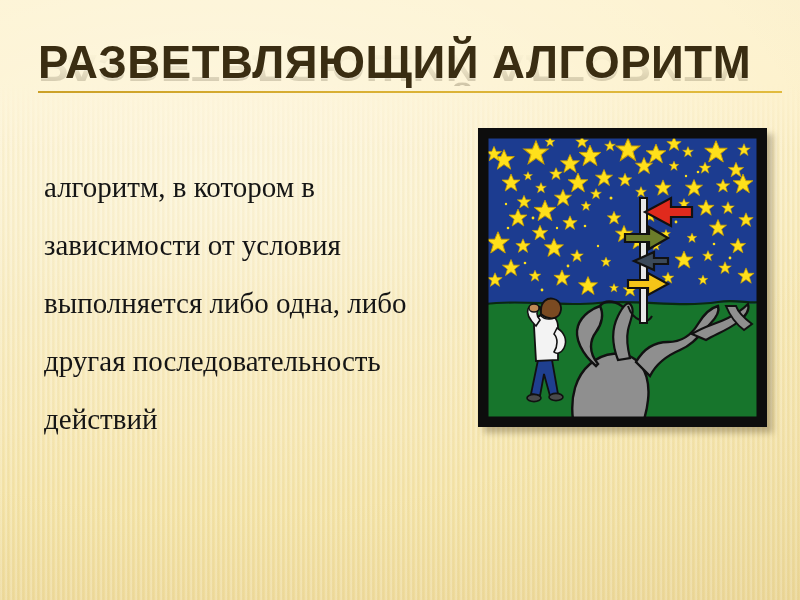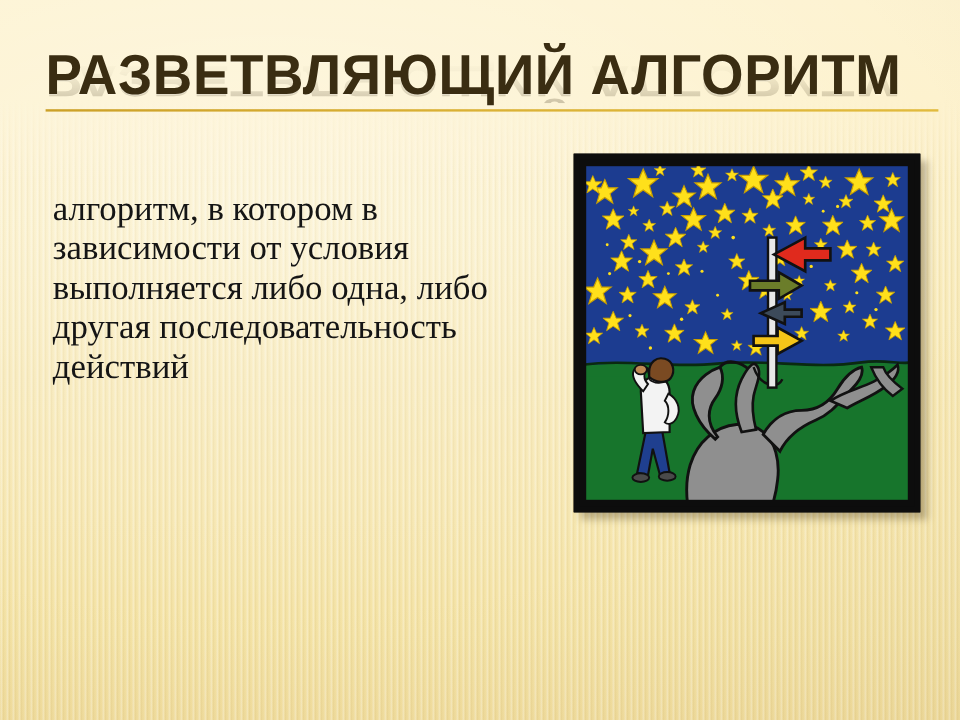--- a/index.html
+++ b/index.html
@@ -113,21 +113,21 @@
   }
 
   
   .body-text {
     position: absolute;
     left: 44px;
     top: 158px;
     width: 400px;
     font-family: "Liberation Serif", "DejaVu Serif", serif;
     font-size: 29px;
-    line-height: 33px;
+    line-height: 58px;
     color: #151515;
     text-align: left;
   }
 
   
   .picture-wrap {
     position: absolute;
     left: 478px;
     top: 128px;
     width: 295px;

